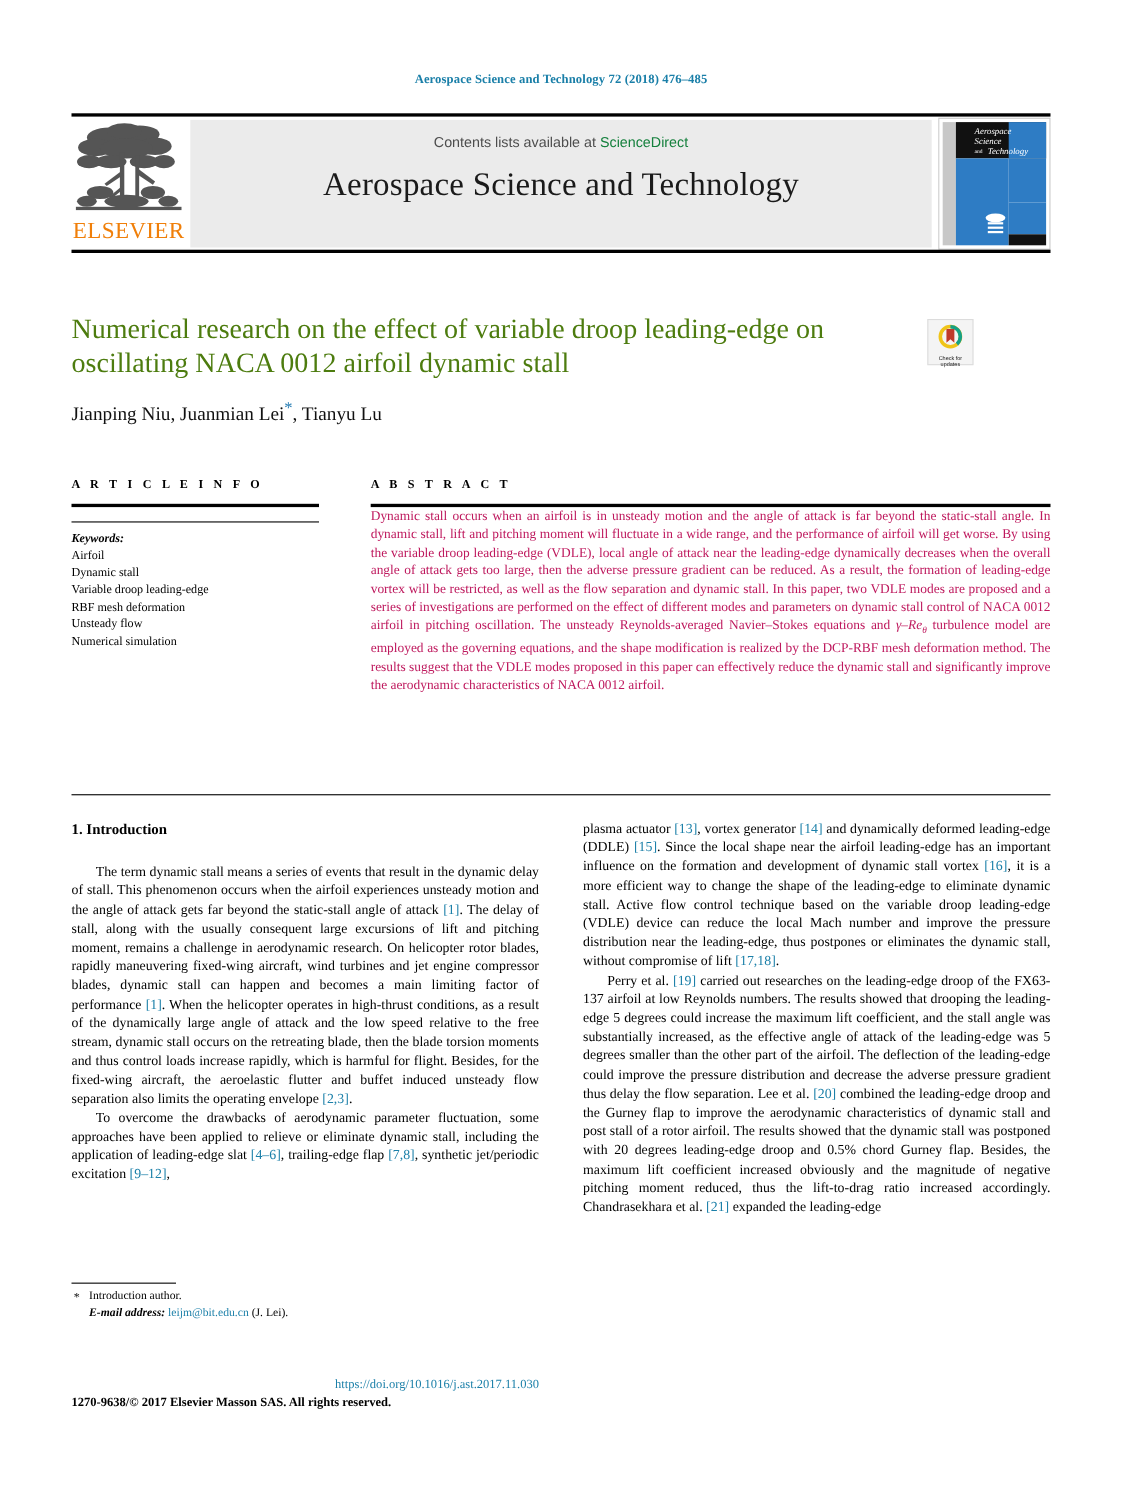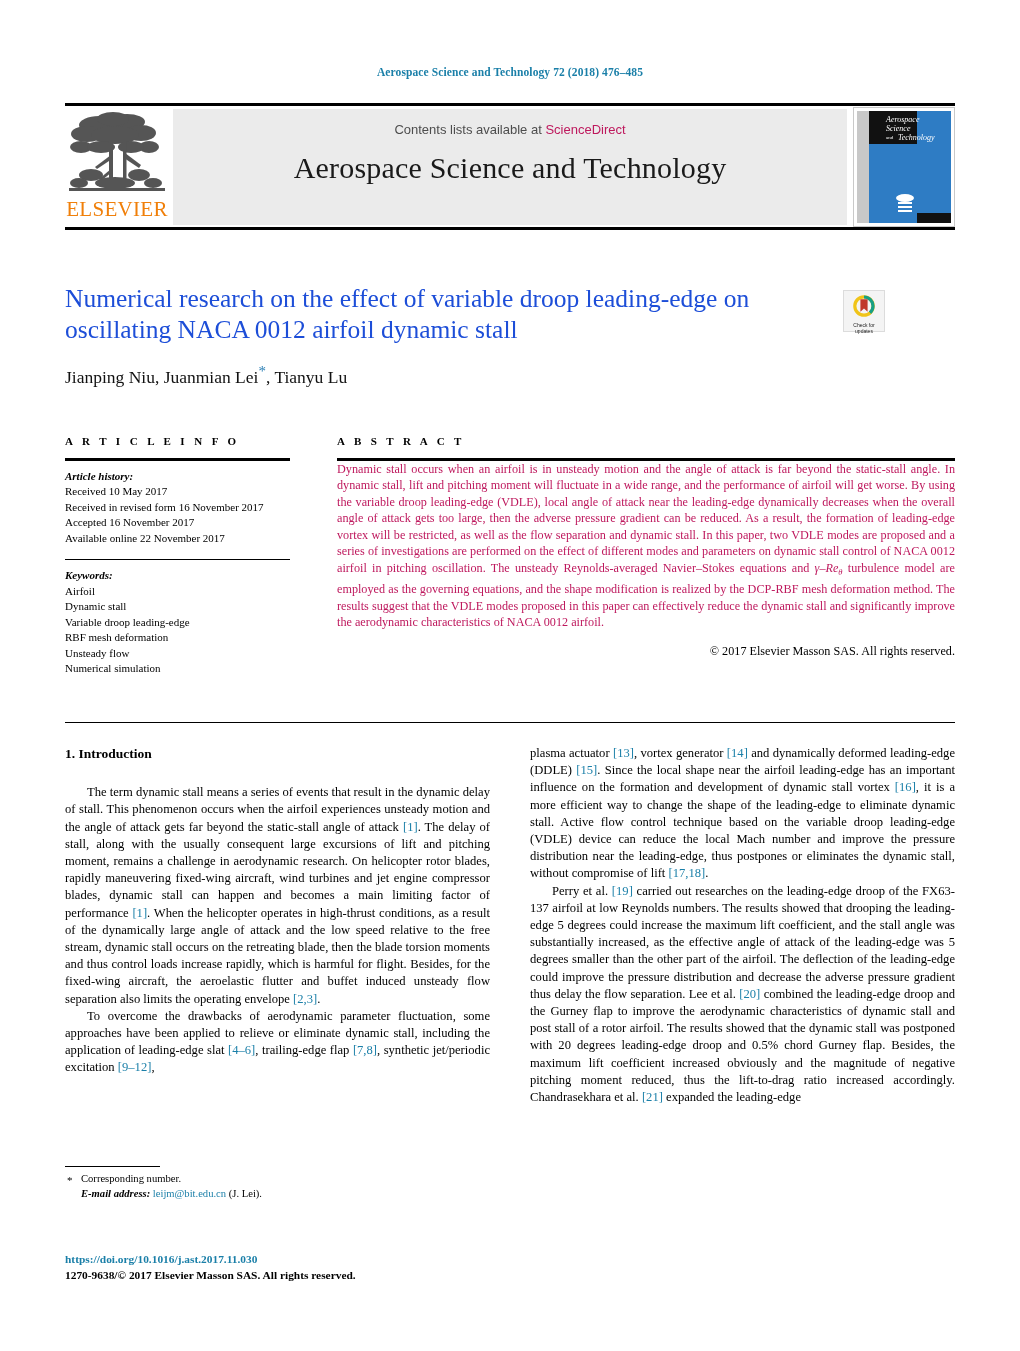--- a/index.html
+++ b/index.html
@@ -67,21 +67,21 @@
     background: #ebebeb;
     text-align: center;
   }
   .contents-line {
     margin-top: 13px;
     font-family: "Liberation Sans", sans-serif;
     font-size: 13px;
     color: #4d4d4d;
   }
   .contents-line .sd {
-    color: #be185d;
+    color: #15803d;
   }
   .journal-title {
     margin-top: 14px;
     font-family: "Liberation Serif", serif;
     font-size: 30px;
     color: #1a1a1a;
     letter-spacing: 0.2px;
   }
   .journal-url {
     margin-top: 18px;
@@ -106,21 +106,21 @@
   .title-block {
     position: absolute;
     left: 65px; top: 283px;
     width: 790px;
   }
   .article-title {
     font-family: "Liberation Serif", serif;
     font-size: 25.5px;
     line-height: 31px;
     font-weight: normal;
-    color: #1d4ed8;
+    color: #4d7c0f;
     margin: 0;
     width: 720px;
   }
   .authors {
     margin-top: 18px;
     font-family: "Liberation Serif", serif;
     font-size: 17.5px;
     color: #111;
   }
   .authors .star { color: #2a7fb5; font-size: 15px; vertical-align: super; }
@@ -253,21 +253,21 @@
   .fn-link { color: #1a7fa8; }
 
   .colophon {
     position: absolute;
     left: 65px; top: 1252px;
     width: 425px;
     font-family: "Liberation Serif", serif;
     font-size: 11.4px;
     line-height: 15.5px;
   }
-  .colophon .doi { color: #1a7fa8; font-weight: bold; }
+  .colophon .doi { color: #1a7fa8; font-weight: normal; text-align: right; }
   .colophon .cline { font-weight: bold; }
 </style>
 </head>
 <body>
 
 <div class="page">
 
   <div class="running-head">Aerospace Science and Technology 72 (2018) 476–485</div>
 
   <div class="masthead">
@@ -350,44 +350,36 @@
       <div>Check for</div>
       <div>updates</div>
     </div>
   </div>
 
   <div class="infoabs">
 
     <div class="col-info">
       <div class="sec-head">A R T I C L E    I N F O</div>
       <div class="thick-rule"></div>
-      <div class="info-group">
-        <div class="info-label">Article history:</div>
-        <div class="info-line">Received 10 May 2017</div>
-        <div class="info-line">Received in revised form 16 November 2017</div>
-        <div class="info-line">Accepted 16 November 2017</div>
-        <div class="info-line">Available online 22 November 2017</div>
-      </div>
       <div class="kw-rule"></div>
       <div class="info-group">
         <div class="info-label">Keywords:</div>
         <div class="info-line">Airfoil</div>
         <div class="info-line">Dynamic stall</div>
         <div class="info-line">Variable droop leading-edge</div>
         <div class="info-line">RBF mesh deformation</div>
         <div class="info-line">Unsteady flow</div>
         <div class="info-line">Numerical simulation</div>
       </div>
     </div>
 
     <div class="col-abs">
       <div class="sec-head">A B S T R A C T</div>
       <div class="thick-rule"></div>
       <div class="abs-body"><span>Dynamic stall occurs when an airfoil is in unsteady motion and the angle of attack is far beyond the static-stall angle. In dynamic stall, lift and pitching moment will fluctuate in a wide range, and the performance of airfoil will get worse. By using the variable droop leading-edge (VDLE), local angle of attack near the leading-edge dynamically decreases when the overall angle of attack gets too large, then the adverse pressure gradient can be reduced. As a result, the formation of leading-edge vortex will be restricted, as well as the flow separation and dynamic stall. In this paper, two VDLE modes are proposed and a series of investigations are performed on the effect of different modes and parameters on dynamic stall control of NACA 0012 airfoil in pitching oscillation. The unsteady Reynolds-averaged Navier–Stokes equations and </span><span class="it">γ</span><span>–</span><span class="it">Re</span><sub class="it">θ</sub><span> turbulence model are employed as the governing equations, and the shape modification is realized by the DCP-RBF mesh deformation method. The results suggest that the VDLE modes proposed in this paper can effectively reduce the dynamic stall and significantly improve the aerodynamic characteristics of NACA 0012 airfoil.</span></div>
-      <div class="abs-rights">© 2017 Elsevier Masson SAS. All rights reserved.</div>
     </div>
 
   </div>
 
   <div class="body-rule"></div>
 
   <div class="body-col left">
     <h2>1. Introduction</h2>
     <div id="left-paras">
         <p><span>The term dynamic stall means a series of events that result in the dynamic delay of stall. This phenomenon occurs when the airfoil experiences unsteady motion and the angle of attack gets far beyond the static-stall angle of attack </span><span class="ref">[1]</span><span>. The delay of stall, along with the usually consequent large excursions of lift and pitching moment, remains a challenge in aerodynamic research. On helicopter rotor blades, rapidly maneuvering fixed-wing aircraft, wind turbines and jet engine compressor blades, dynamic stall can happen and becomes a main limiting factor of performance </span><span class="ref">[1]</span><span>. When the helicopter operates in high-thrust conditions, as a result of the dynamically large angle of attack and the low speed relative to the free stream, dynamic stall occurs on the retreating blade, then the blade torsion moments and thus control loads increase rapidly, which is harmful for flight. Besides, for the fixed-wing aircraft, the aeroelastic flutter and buffet induced unsteady flow separation also limits the operating envelope </span><span class="ref">[2,3]</span><span>.</span></p>
@@ -398,21 +390,21 @@
   <div class="body-col right">
     <div id="right-paras">
         <p class="cont"><span>plasma actuator </span><span class="ref">[13]</span><span>, vortex generator </span><span class="ref">[14]</span><span> and dynamically deformed leading-edge (DDLE) </span><span class="ref">[15]</span><span>. Since the local shape near the airfoil leading-edge has an important influence on the formation and development of dynamic stall vortex </span><span class="ref">[16]</span><span>, it is a more efficient way to change the shape of the leading-edge to eliminate dynamic stall. Active flow control technique based on the variable droop leading-edge (VDLE) device can reduce the local Mach number and improve the pressure distribution near the leading-edge, thus postpones or eliminates the dynamic stall, without compromise of lift </span><span class="ref">[17,18]</span><span>.</span></p>
         <p><span>Perry et al. </span><span class="ref">[19]</span><span> carried out researches on the leading-edge droop of the FX63-137 airfoil at low Reynolds numbers. The results showed that drooping the leading-edge 5 degrees could increase the maximum lift coefficient, and the stall angle was substantially increased, as the effective angle of attack of the leading-edge was 5 degrees smaller than the other part of the airfoil. The deflection of the leading-edge could improve the pressure distribution and decrease the adverse pressure gradient thus delay the flow separation. Lee et al. </span><span class="ref">[20]</span><span> combined the leading-edge droop and the Gurney flap to improve the aerodynamic characteristics of dynamic stall and post stall of a rotor airfoil. The results showed that the dynamic stall was postponed with 20 degrees leading-edge droop and 0.5% chord Gurney flap. Besides, the maximum lift coefficient increased obviously and the magnitude of negative pitching moment reduced, thus the lift-to-drag ratio increased accordingly. Chandrasekhara et al. </span><span class="ref">[21]</span><span> expanded the leading-edge</span></p>
       </div>
   </div>
 
   <div class="footnote">
     <div class="fn-rule"></div>
     <div class="fn-line" style="margin-top:5px">
-      <span class="fn-star">*</span><span>Corresponding number.</span>
+      <span class="fn-star">*</span><span>Introduction author.</span>
     </div>
     <div class="fn-line">
       <span class="fn-email-label">E-mail address:</span>
       <span class="fn-link">leijm@bit.edu.cn</span>
       <span>(J. Lei).</span>
     </div>
   </div>
 
   <div class="colophon">
     <div class="doi">https://doi.org/10.1016/j.ast.2017.11.030</div>

